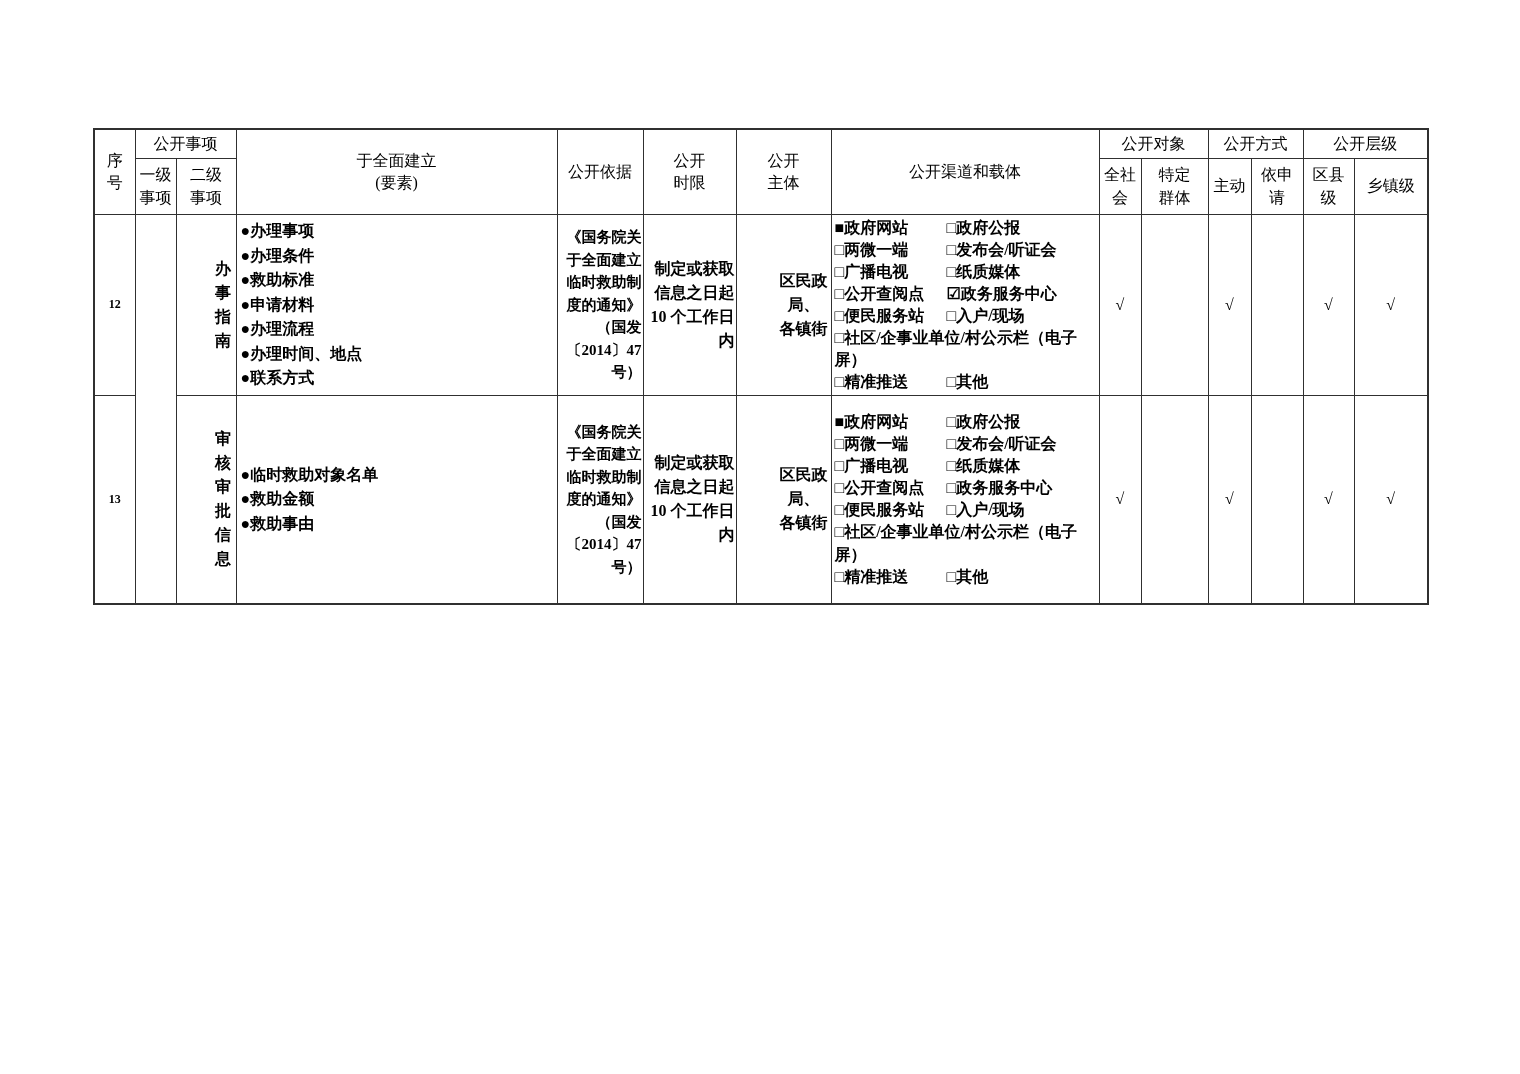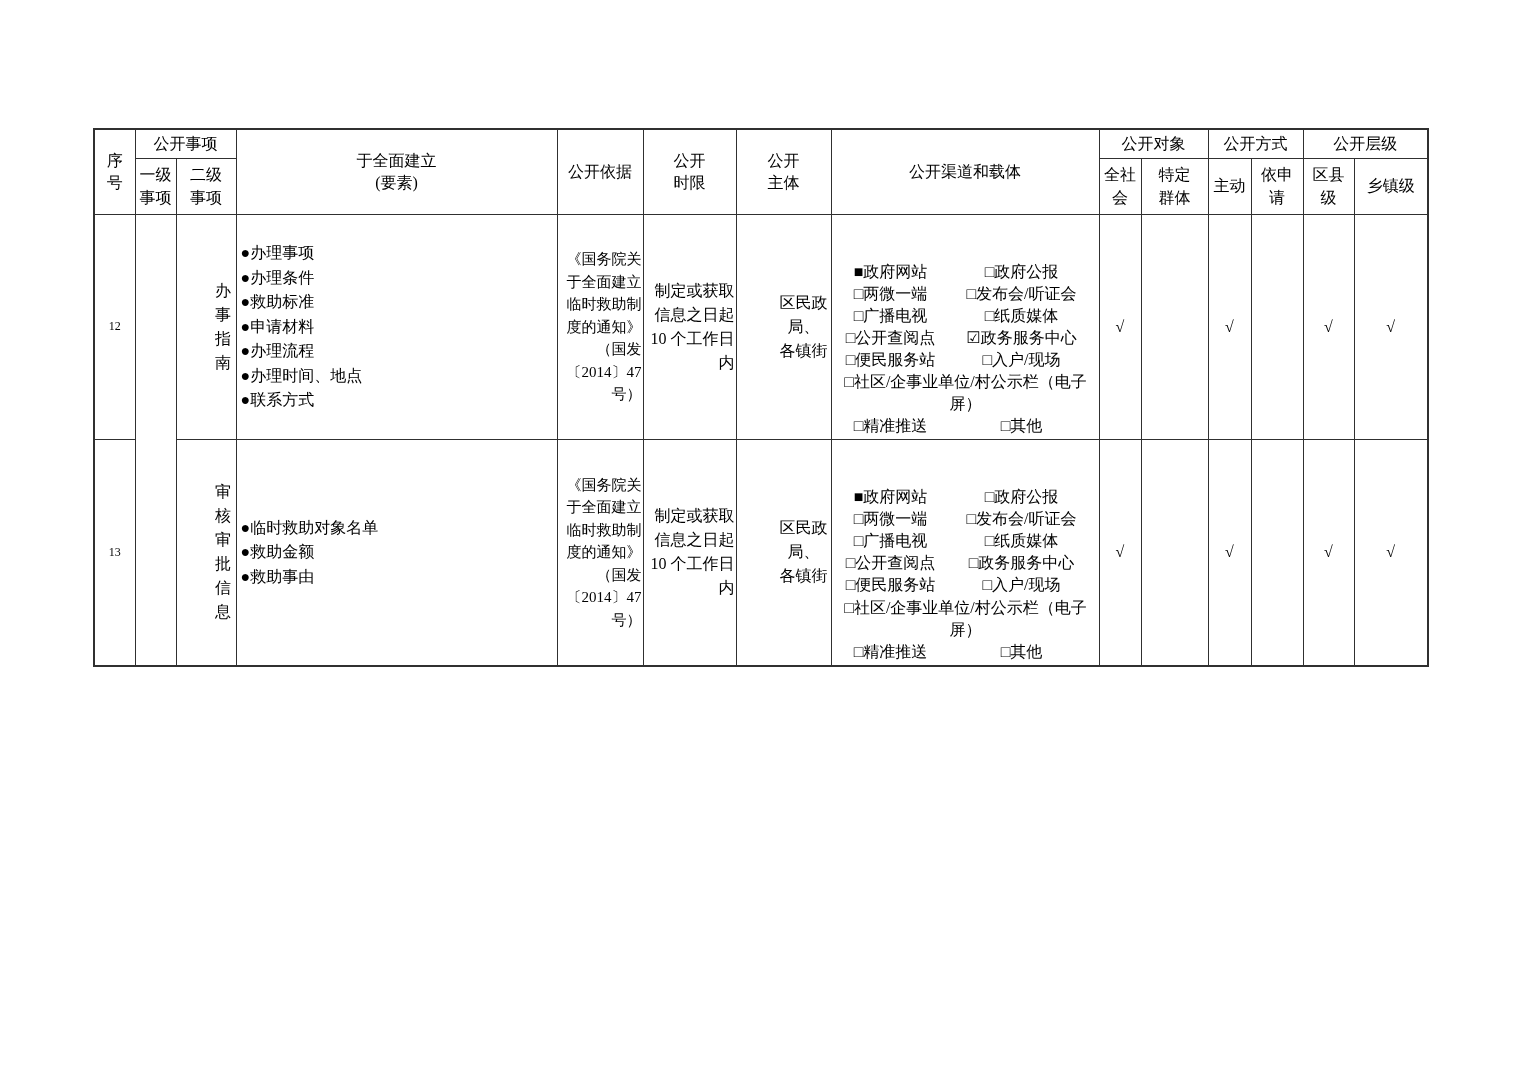--- a/index.html
+++ b/index.html
@@ -16,21 +16,21 @@
     position: absolute; left: 93px; top: 128px;
     width: 1334px;
     border-collapse: collapse;
     table-layout: fixed;
     border: 2px solid #303030;
   }
   th, td {
     border: 1px solid #303030;
     padding: 0;
     font-size: 16px;
-    font-weight: normal;
+    font-weight: bold;
     text-align: center;
     vertical-align: middle;
     overflow: hidden;
   }
   th { font-weight: normal; }
   .pre { white-space: pre-line; }
 
   tr.hr1 { height: 29px; }
   tr.hr2 { height: 56px; }
   tr.row-a { height: 174px; }
@@ -47,22 +47,21 @@
 
   .basis-text { padding: 2px 1px 2px 2px; line-height: 1.5; text-align: right; font-size: 15px; }
   .time-text  { padding: 2px 1px 2px 2px; line-height: 1.5; text-align: right; }
   .subject-text { line-height: 1.5; padding-left: 40px; }
 
   .channels {
     display: grid;
     grid-template-columns: 112px 1fr;
     padding: 2px 2px 2px 3px;
     line-height: 1.38;
-    text-align: center;
-    margin-top: 44px;
+    text-align: left;
   }
   .ch-item { }
   .ch-item.wide { grid-column: 1 / -1; }
   .ch-icon { }
 
   .mark-cell { font-size: 16px; }
 </style>
 </head>
 <body>
 

